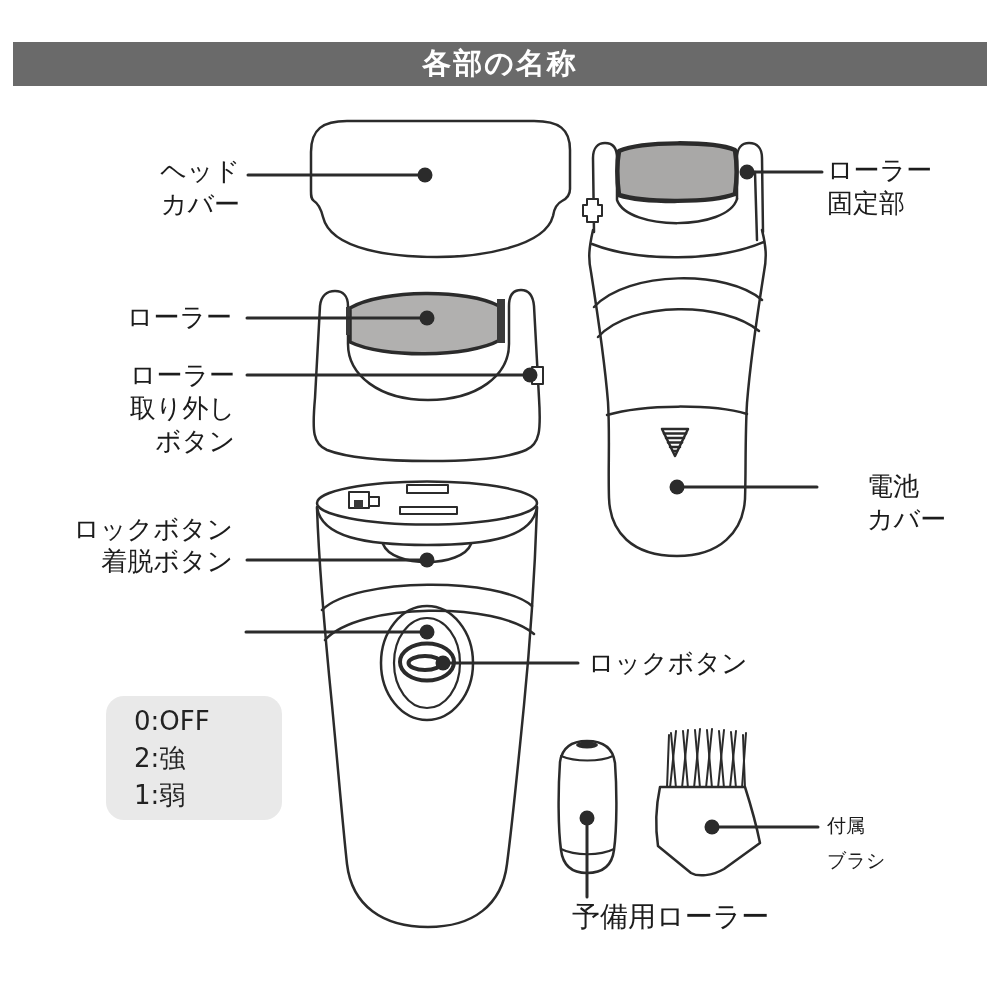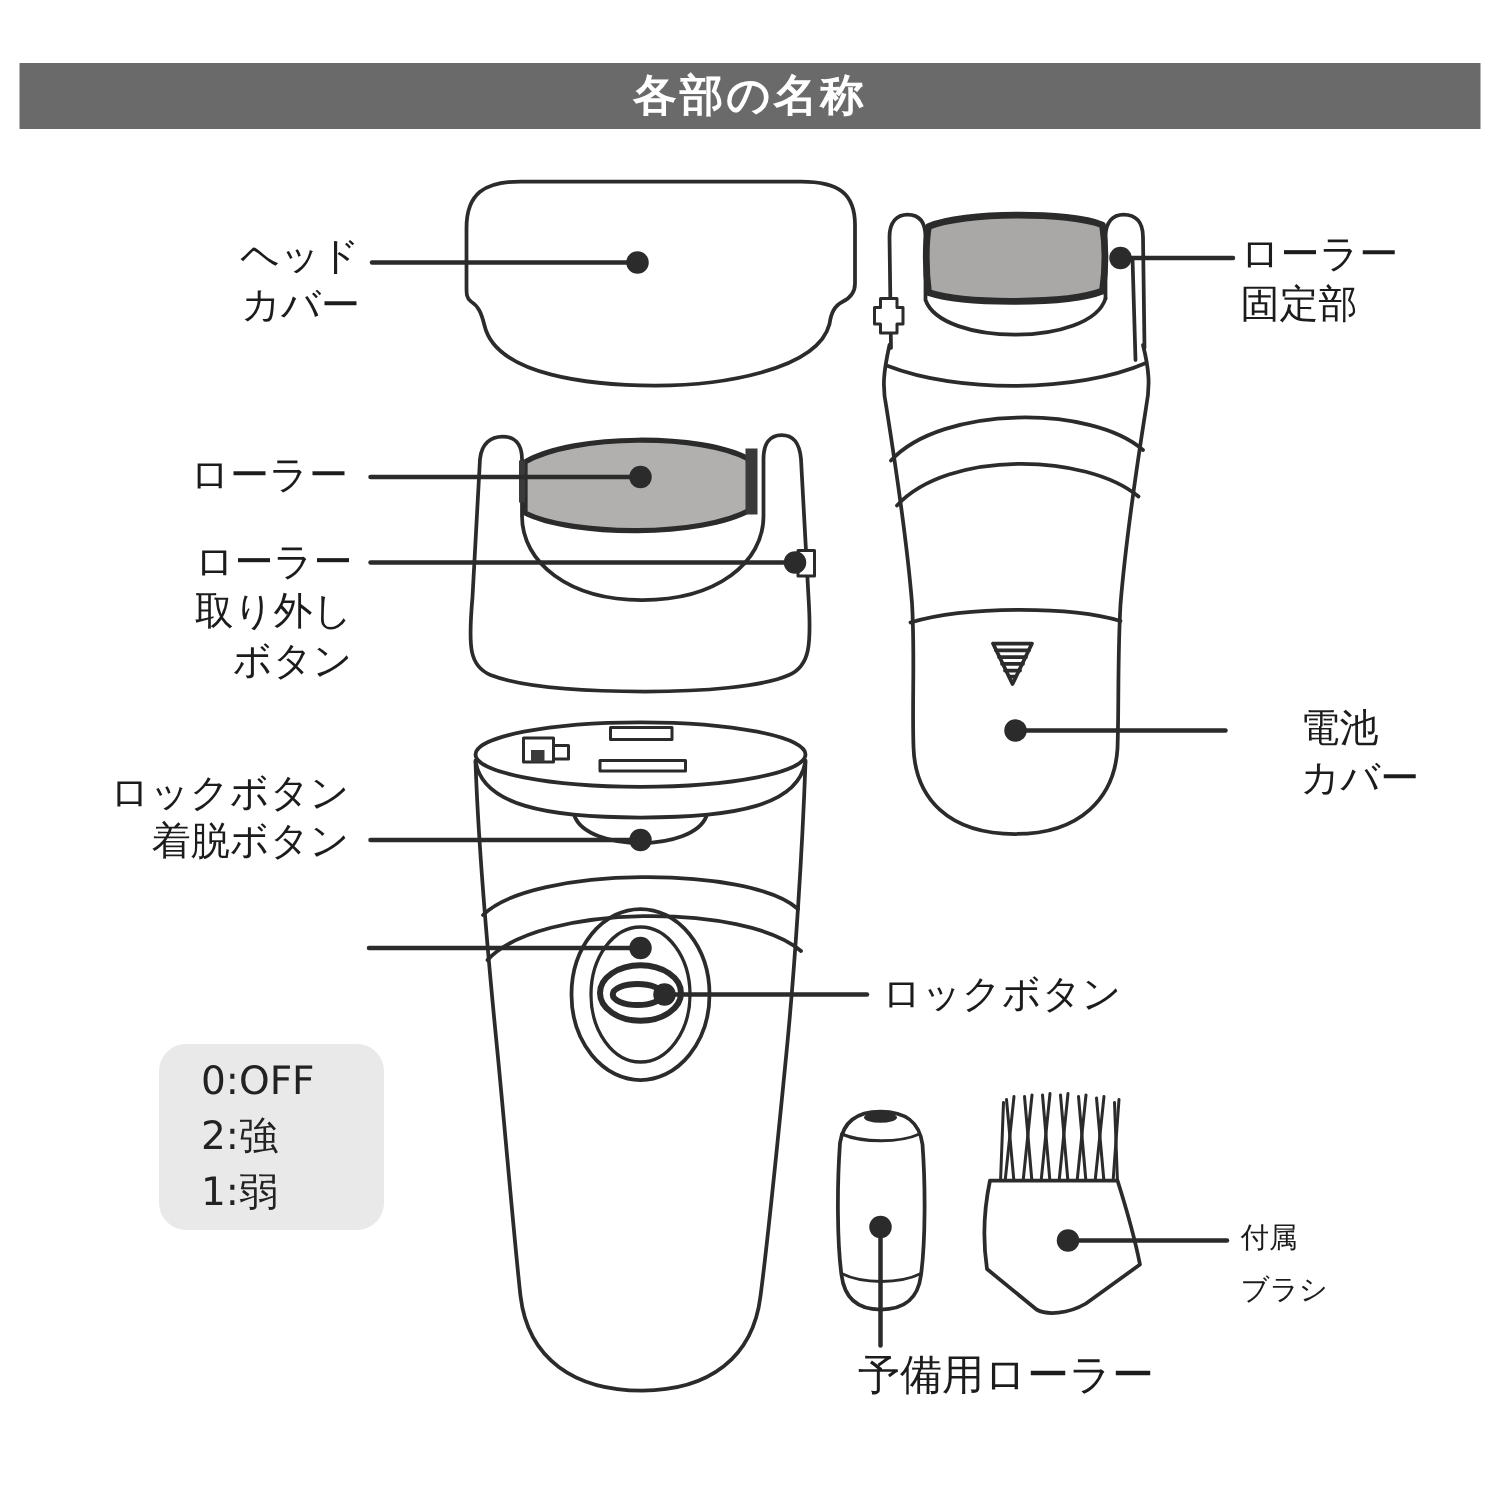--- a/index.html
+++ b/index.html
@@ -12,21 +12,21 @@
     background:#6a6a6a;color:#ffffff;display:flex;align-items:center;justify-content:center;
     font-size:29px;font-weight:bold;letter-spacing:2px;
   }
   svg.art{position:absolute;left:0;top:0;}
   .lbl{
     position:absolute;font-size:26px;line-height:33px;white-space:pre-line;
     color:#1c1c1c;font-weight:500;
   }
   .r{text-align:right;}
   .legend{
-    position:absolute;left:106px;top:696px;width:150px;height:124px;
+    position:absolute;left:106px;top:696px;width:176px;height:124px;
     background:#e9e9e9;border-radius:18px;
     display:flex;align-items:center;
   }
   .legend .txt{
     padding-left:28px;font-size:26px;line-height:37px;white-space:pre-line;color:#222;
   }
 </style>
 </head>
 <body>
 

